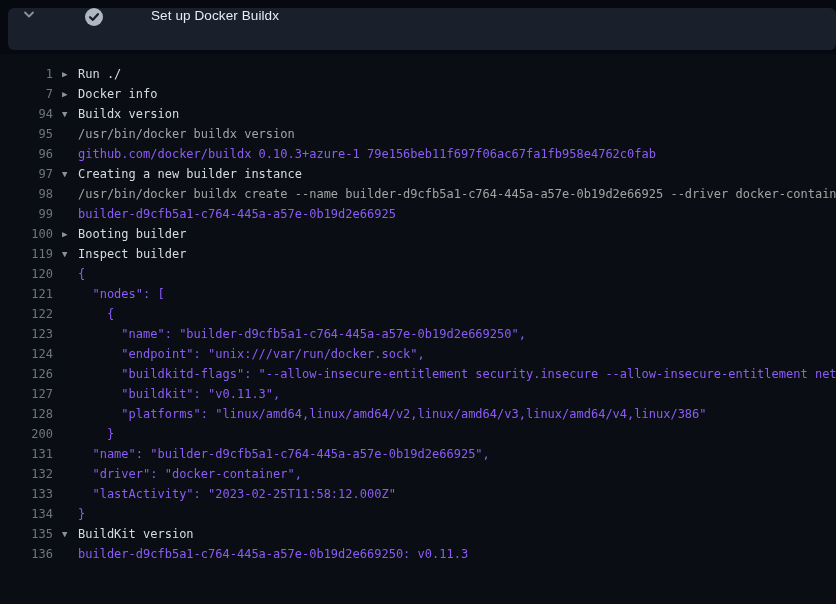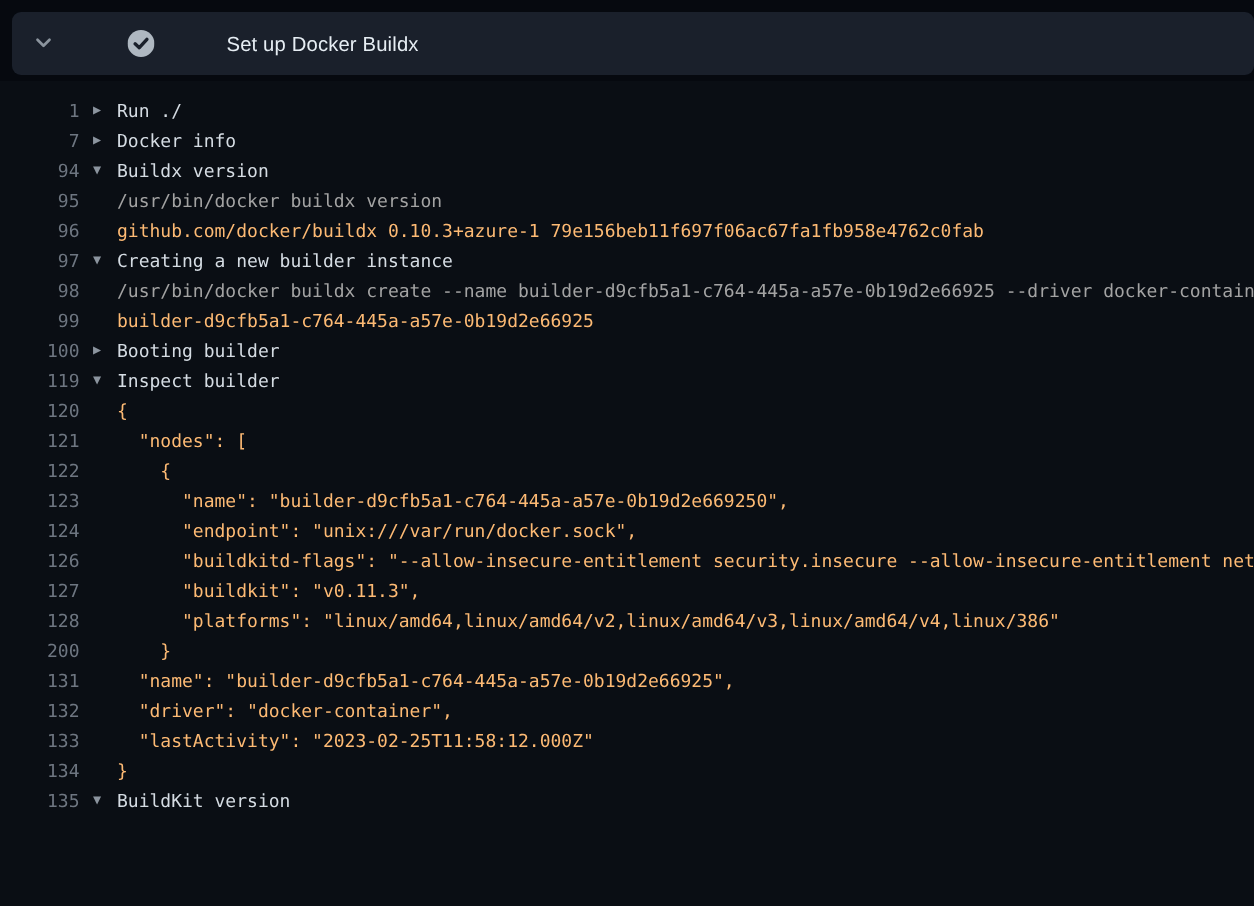--- a/index.html
+++ b/index.html
@@ -9,21 +9,20 @@
     font-family: "Liberation Sans", sans-serif;
   }
 
   
   .step-header {
     margin: 8px 0 0 8px;
     height: 42px;
     background: #1a202b;
     border-radius: 6px;
     display: flex;
-    align-items: center;
     cursor: pointer;
     gap: 36px;
   }
   .chev {
     margin-left: 14px;
     width: 14px; height: 14px;
     display: flex; align-items: center; justify-content: center;
     flex: none;
   }
   .status-ico {
@@ -64,21 +63,21 @@
     cursor: pointer;
   }
   .gutter {
     width: 16px;
     margin-left: 9px;
     flex: none;
     color: #8b949e;
     font-size: 9px;
     line-height: 20px;
   }
-  .txt { color: #fdba74; }
+  .txt { color: #8b5cf6; }
   .row.group { cursor: pointer; }
   .row.group .txt { color: #d5dce3; }
   .txt.cmd { color: #a3a3a3; }
 </style>
 </head>
 <body>
 
 <div class="step-header">
   <span class="chev">
     <svg width="12" height="12" viewBox="0 0 12 12" fill="none">
@@ -113,14 +112,15 @@
       <div class="row"><span class="num">124</span><span class="gutter"></span><span class="txt">      "endpoint": "unix:///var/run/docker.sock",</span></div>
       <div class="row"><span class="num">126</span><span class="gutter"></span><span class="txt">      "buildkitd-flags": "--allow-insecure-entitlement security.insecure --allow-insecure-entitlement network</span></div>
       <div class="row"><span class="num">127</span><span class="gutter"></span><span class="txt">      "buildkit": "v0.11.3",</span></div>
       <div class="row"><span class="num">128</span><span class="gutter"></span><span class="txt">      "platforms": "linux/amd64,linux/amd64/v2,linux/amd64/v3,linux/amd64/v4,linux/386"</span></div>
       <div class="row"><span class="num">200</span><span class="gutter"></span><span class="txt">    }</span></div>
       <div class="row"><span class="num">131</span><span class="gutter"></span><span class="txt">  "name": "builder-d9cfb5a1-c764-445a-a57e-0b19d2e66925",</span></div>
       <div class="row"><span class="num">132</span><span class="gutter"></span><span class="txt">  "driver": "docker-container",</span></div>
       <div class="row"><span class="num">133</span><span class="gutter"></span><span class="txt">  "lastActivity": "2023-02-25T11:58:12.000Z"</span></div>
       <div class="row"><span class="num">134</span><span class="gutter"></span><span class="txt">}</span></div>
       <div class="row group"><span class="num">135</span><span class="gutter">▼</span><span class="txt">BuildKit version</span></div>
+      <div class="row"><span class="num">136</span><span class="gutter"></span><span class="txt">builder-d9cfb5a1-c764-445a-a57e-0b19d2e669250: v0.11.3</span></div>
     </div>
 </div>
 
 </body></html>

